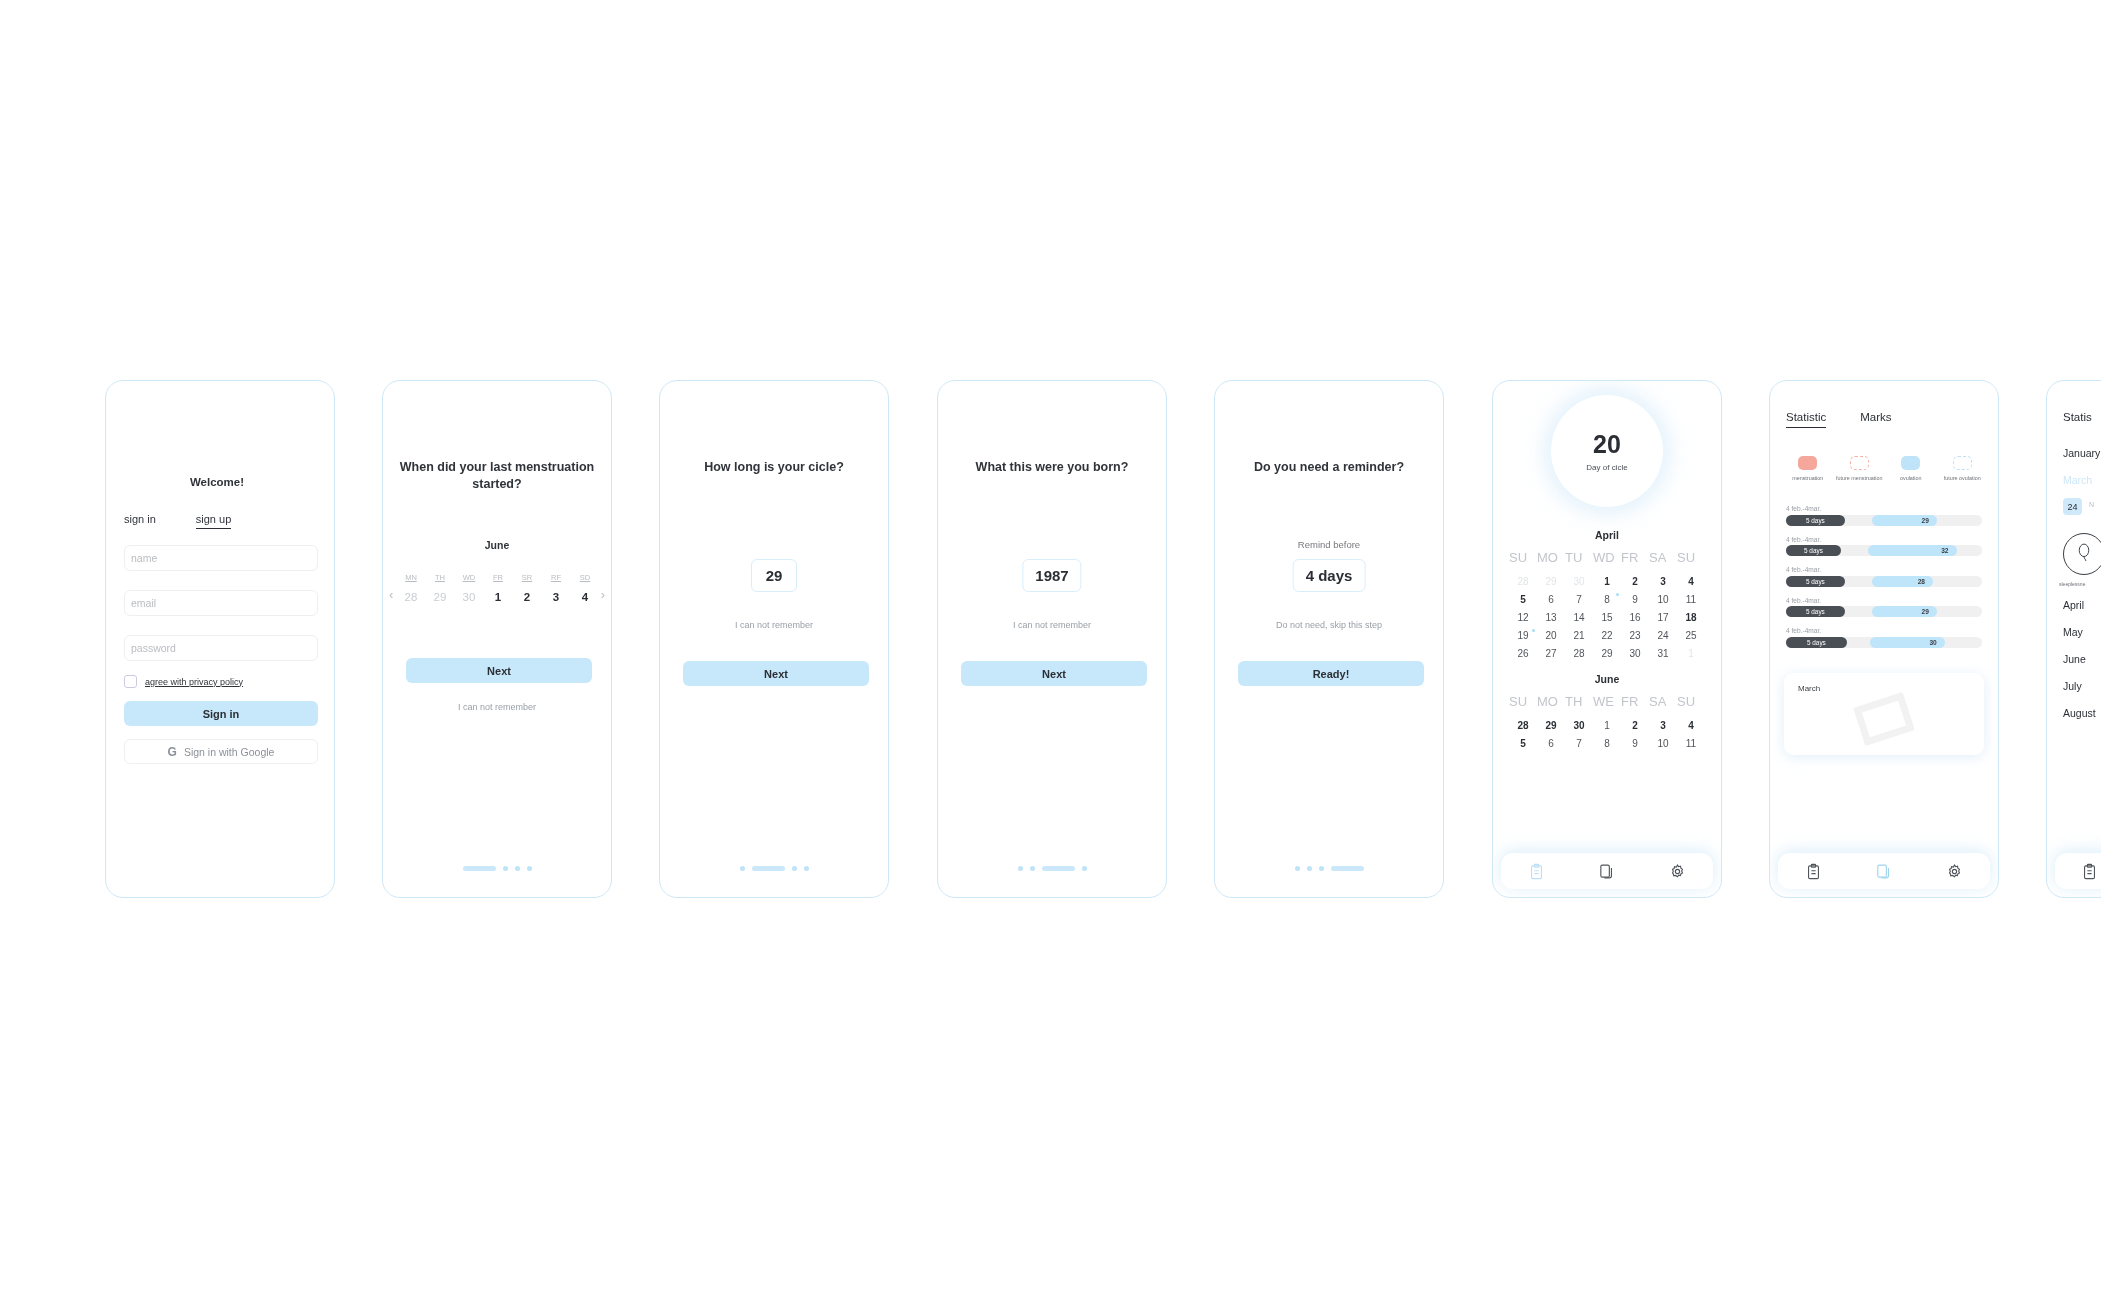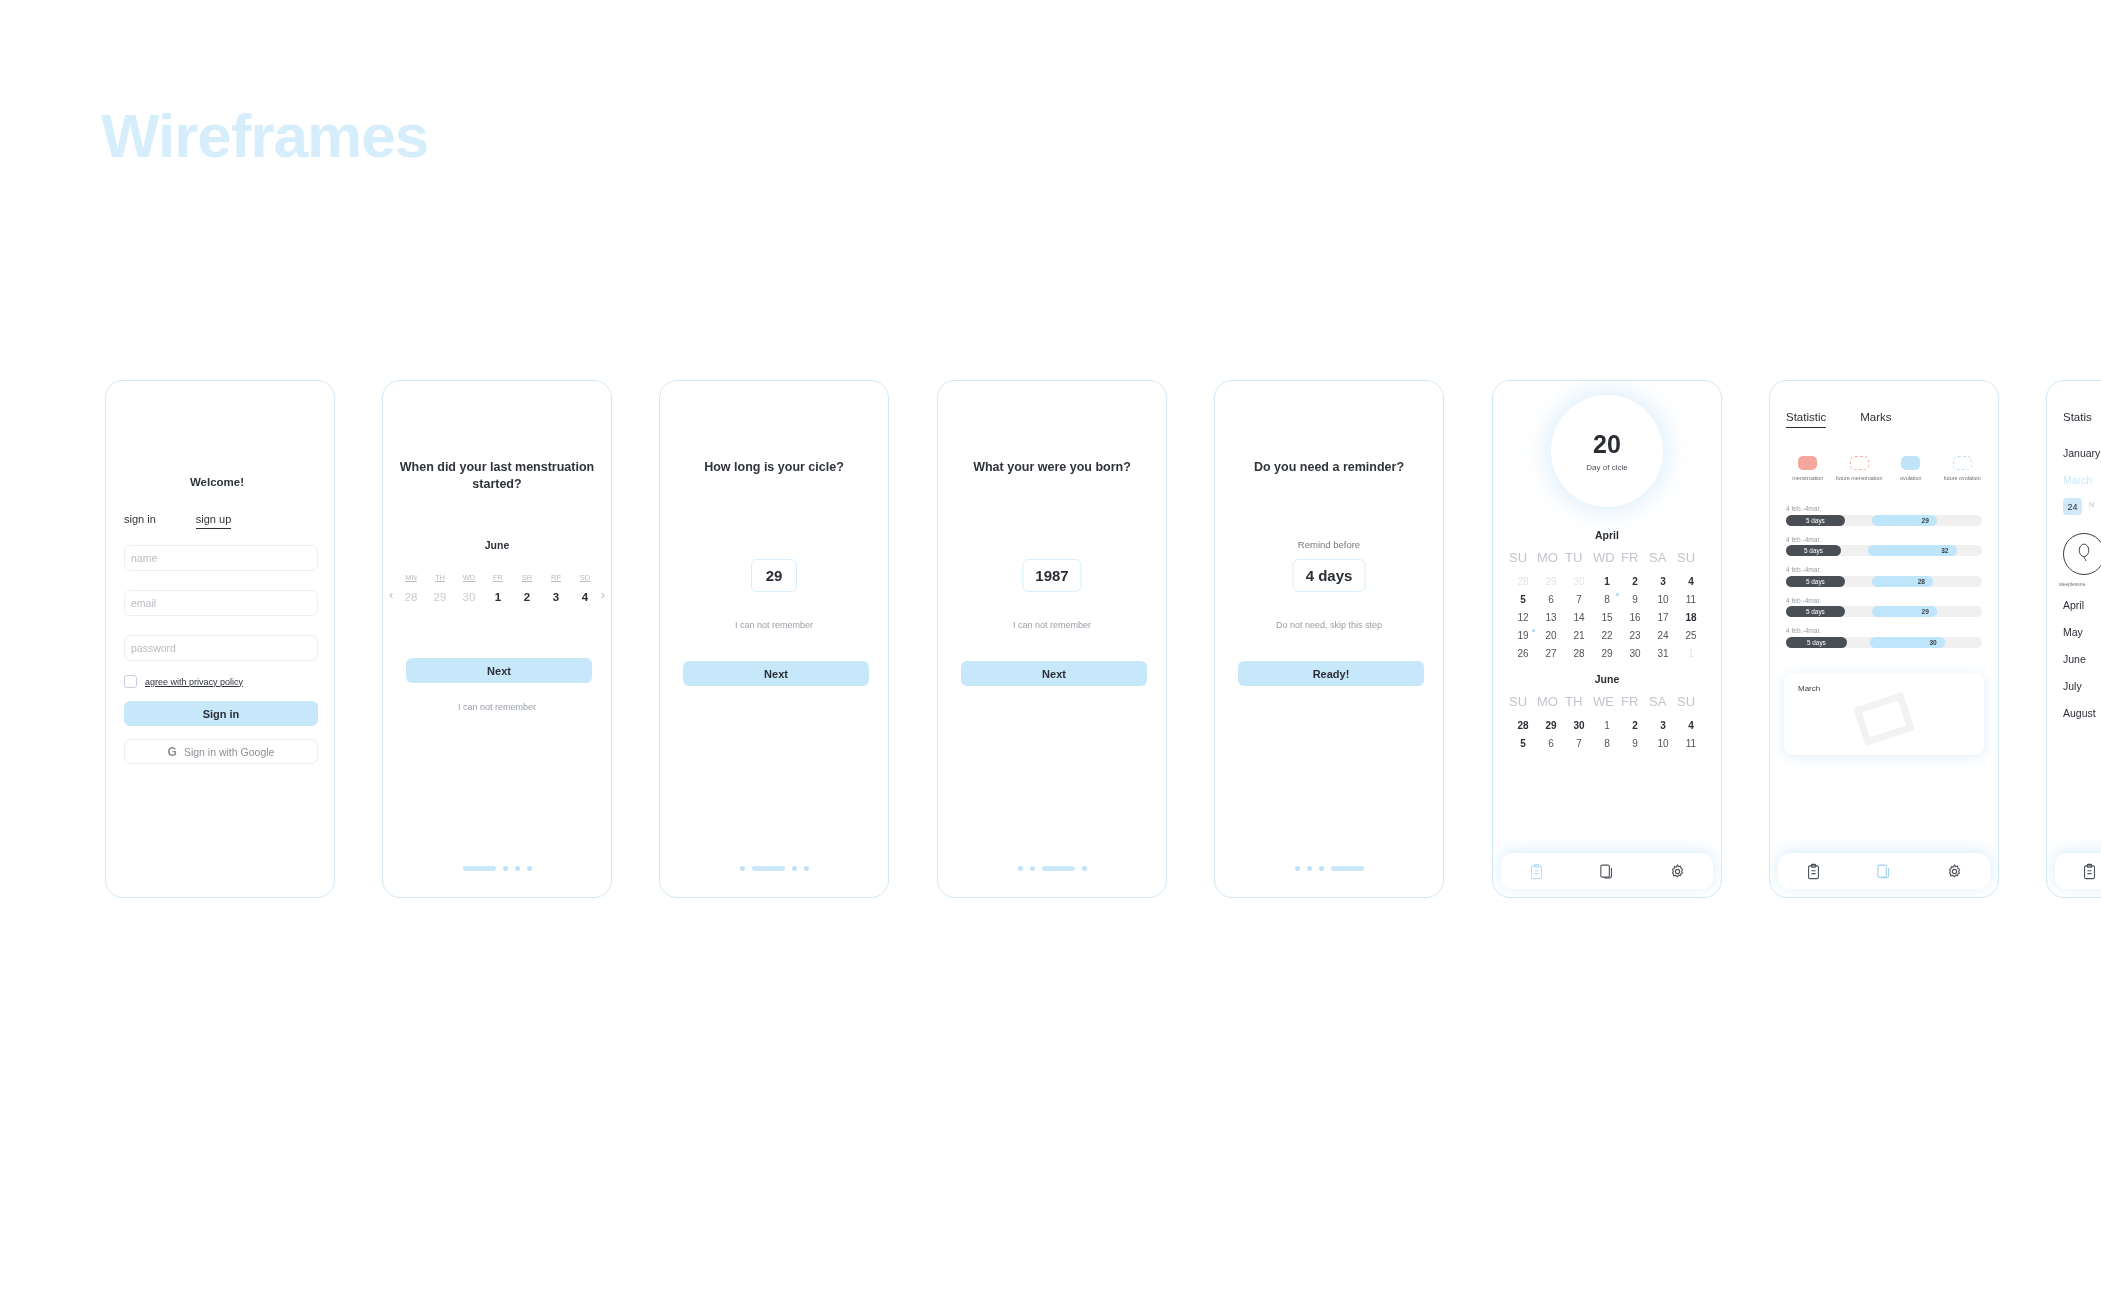--- a/index.html
+++ b/index.html
@@ -222,21 +222,20 @@
     background: #fff; border-radius: 12px;
     box-shadow: 0 -2px 16px rgba(170,215,245,.45);
     display: flex; align-items: center; padding-left: 26px;
   }
 </style>
 </head>
 <body>
 
 <div id="root">
 
-  <div class="page-title">Wireframes</div>
 
   <div class="phone p1">
     <div class="welcome">Welcome!</div>
     <div class="tabs">
       <div class="tab">sign in</div>
       <div class="tab active">sign up</div>
     </div>
     <div class="field f1">name</div>
     <div class="field f2">email</div>
     <div class="field f3">password</div>
@@ -291,21 +290,21 @@
     <div class="btn-next b-mid">Next</div>
     <div class="pager" id="pager-2">
         <div class="pg-dot"></div>
         <div class="pg-pill"></div>
         <div class="pg-dot"></div>
         <div class="pg-dot"></div>
       </div>
   </div>
 
   <div class="phone p4">
-    <div class="q-title">What your were you born?</div>
+    <div class="q-title">What this were you born?</div>
     <div class="value-box">1987</div>
     <div class="subtle-link sl-mid">I can not remember</div>
     <div class="btn-next b-mid">Next</div>
     <div class="pager" id="pager-3">
         <div class="pg-dot"></div>
         <div class="pg-dot"></div>
         <div class="pg-pill"></div>
         <div class="pg-dot"></div>
       </div>
   </div>

